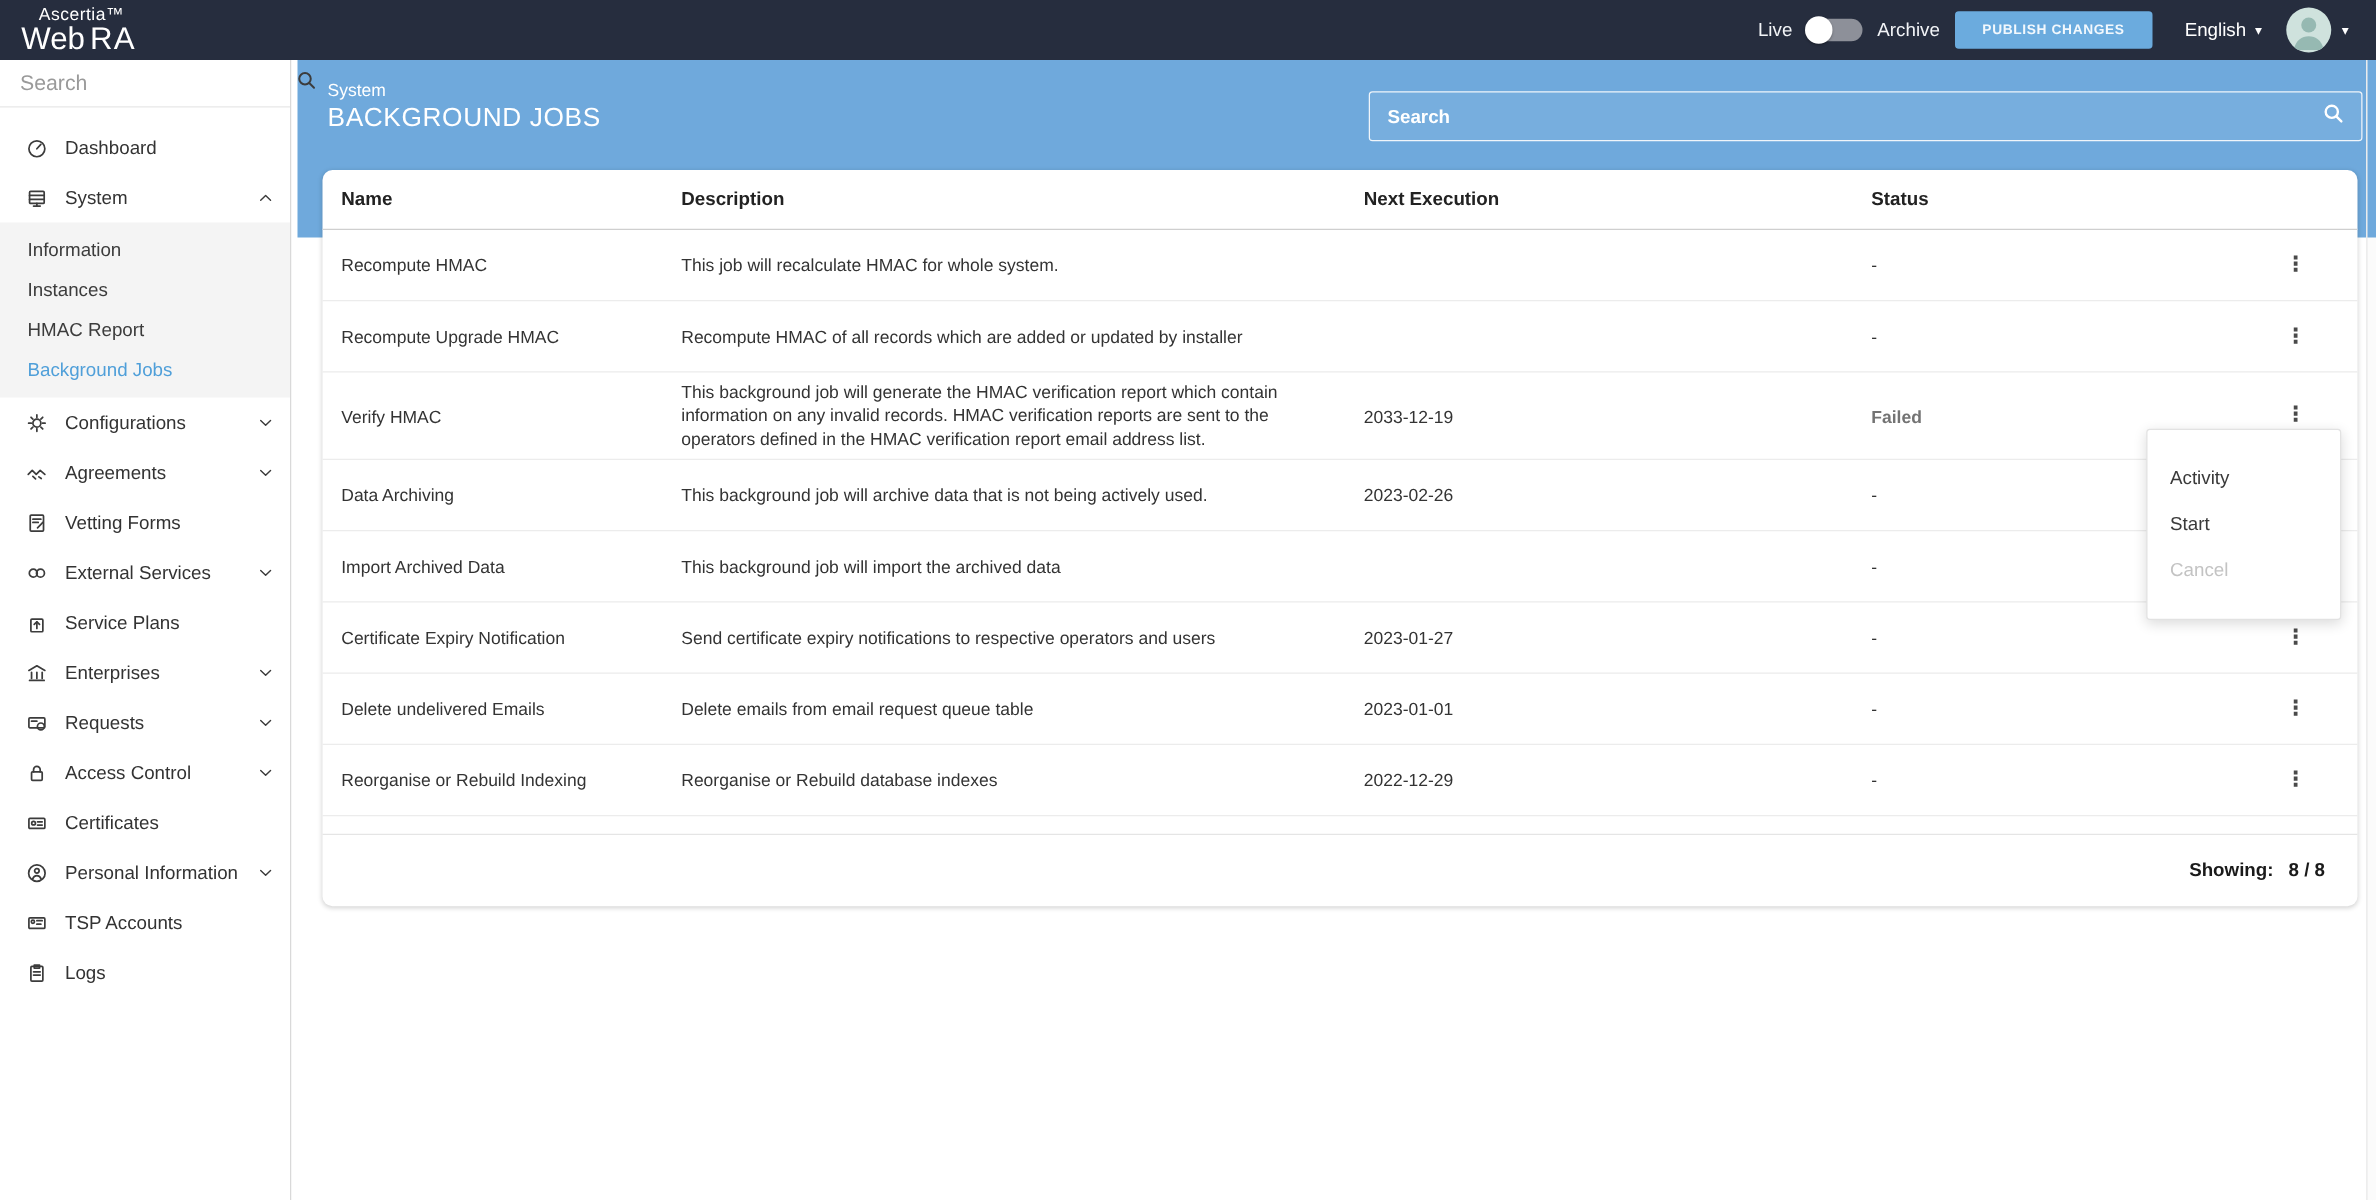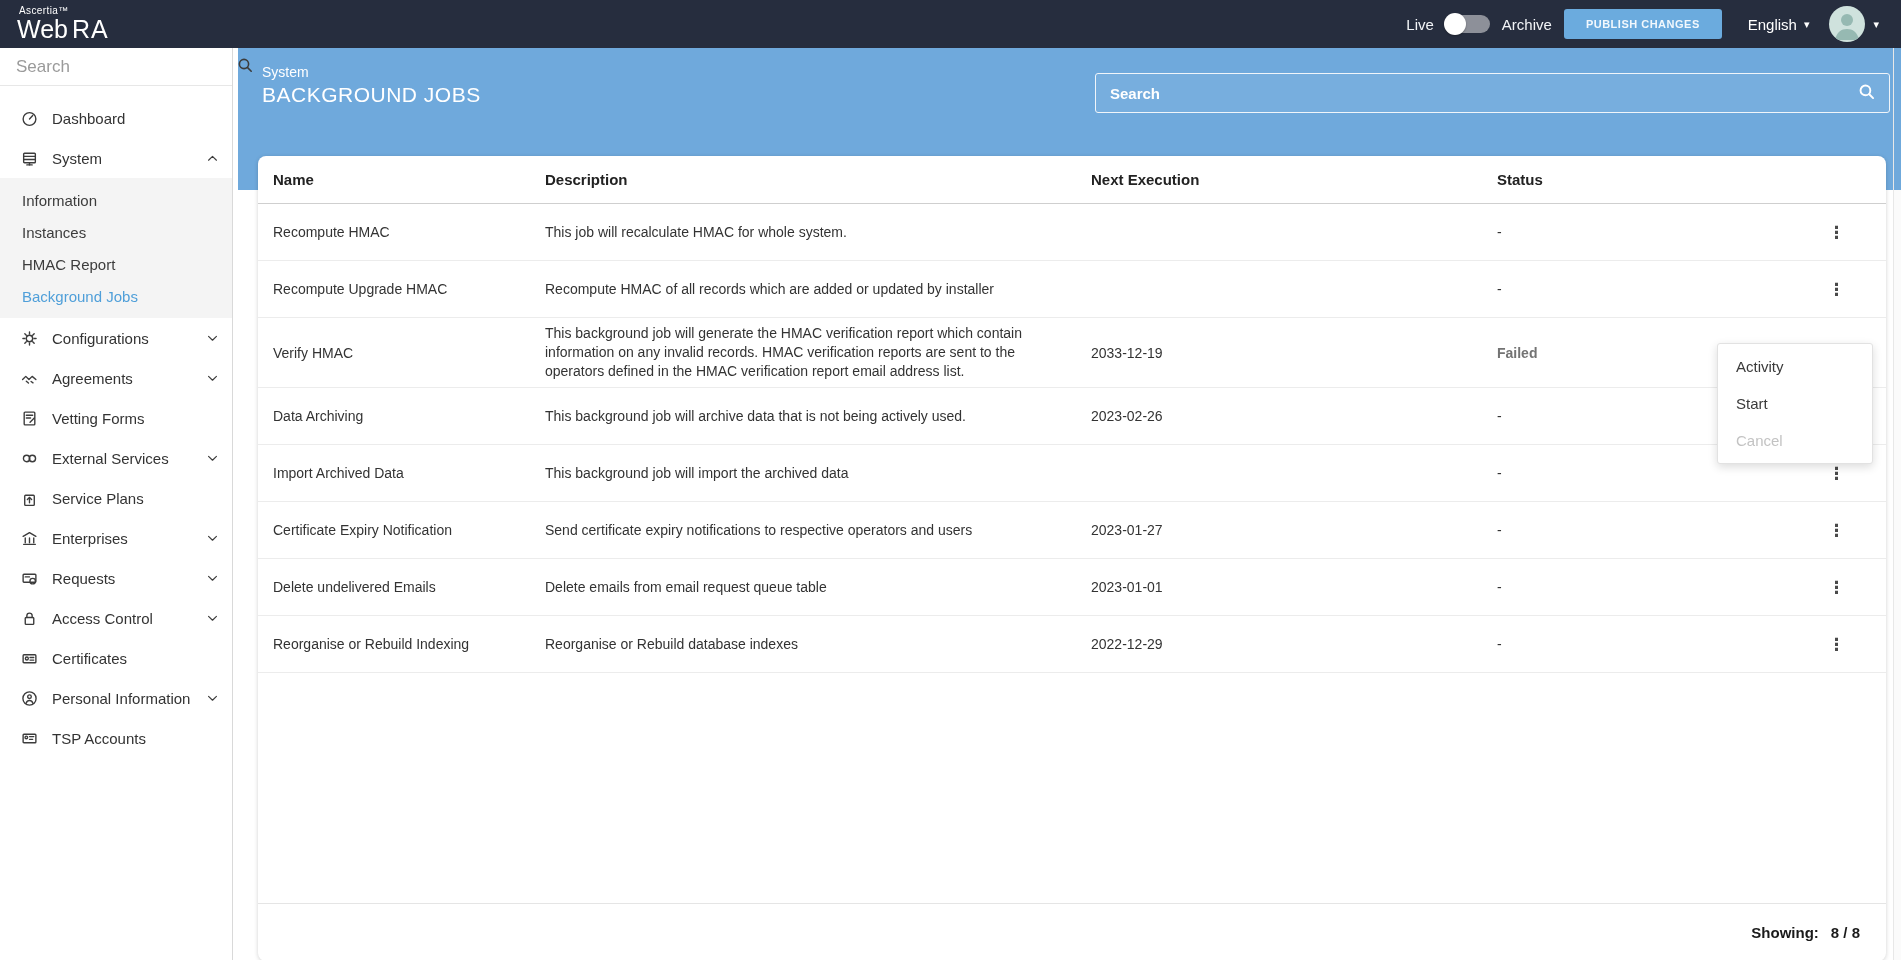--- a/index.html
+++ b/index.html
@@ -8,21 +8,21 @@
     font-family:"Liberation Sans", sans-serif;
     background:#ffffff; color:#333; overflow:hidden; position:relative;
   }
 
   
   .topbar {
     position:absolute; top:0; left:0; width:1901px; height:48px;
     background:#262d3e; display:flex; align-items:center; z-index:50;
   }
   .brand { padding-left:17px; display:flex; flex-direction:column; line-height:1; }
-  .brand-small { color:#fff; font-size:10px; letter-spacing:.4px; margin-left:2px; margin-bottom:1px; }
+  .brand-small { color:#fff; font-size:14px; letter-spacing:.4px; margin-left:14px; margin-bottom:1px; }
   .brand-big { color:#fff; font-size:25px; display:flex; }
   .brand-web { font-weight:300; }
   .brand-ra { font-weight:400; letter-spacing:1px; margin-left:4px; }
   .topbar-right { margin-left:auto; display:flex; align-items:center; padding-right:22px; }
   .tb-label { color:#f2f4f7; font-size:15px; }
   .toggle { width:44px; height:18px; background:#8d9099; border-radius:10px; margin:0 12px; position:relative; cursor:pointer; }
   .toggle-knob { width:22px; height:22px; background:#fff; border-radius:50%; position:absolute; left:-2px; top:-2px; box-shadow:0 1px 2px rgba(0,0,0,.3); }
   .publish-btn {
     margin-left:12px; background:#6babde; color:#f2f8fd; border:none; border-radius:3px;
     font-size:11px; font-weight:bold; letter-spacing:.5px; padding:9px 22px; cursor:pointer;
@@ -69,23 +69,23 @@
     font-size:15px; font-weight:bold; font-family:"Liberation Sans", sans-serif;
   }
   .head-search input::placeholder { color:#fff; }
 
   
   .vscroll { position:absolute; right:0; top:0; bottom:0; width:8px; background:#fbfbfb; border-left:1px solid #e8e8e8; }
   .vscroll-thumb { position:absolute; left:0; right:0; top:0; height:142px; background:#6fa9dc; }
 
   
   .card {
-    position:absolute; left:24px; top:88px; width:1628px; height:805px;
+    position:absolute; left:24px; top:88px; width:1628px; height:589px;
     background:#fff; border-radius:8px; box-shadow:0 1px 4px rgba(0,0,0,.18);
-    display:flex; flex-direction:column; z-index:2;margin-top:20px;
+    display:flex; flex-direction:column; z-index:2;
   }
   .tgrid { display:grid; grid-template-columns:272px 546px 406px 300px 1fr; padding:0 15px; align-items:center; }
   .thead { height:48px; border-bottom:1px solid #cfcfcf; font-size:15px; font-weight:bold; color:#222; flex:none; }
   .trow { min-height:57px; padding:6px 15px; border-bottom:1px solid #ececec; font-size:14px; color:#333; }
   .cell-desc { padding-right:40px; line-height:19px; }
   .cell-status.failed { font-weight:bold; color:#737373; }
   .cell-actions { text-align:right; padding-right:18px; }
   .kebab-btn {
     background:none; border:none; font-size:17px; font-weight:bold; color:#4a4a4a;
     cursor:pointer; padding:2px 8px; line-height:1; font-family:"DejaVu Sans", sans-serif;
@@ -93,21 +93,21 @@
   .card-spacer { flex:1; }
   .card-footer {
     height:58px; border-top:1px solid #e5e5e5; display:flex; align-items:center;
     justify-content:flex-end; padding-right:26px; font-size:15px; font-weight:bold; color:#1a1a1a; gap:12px; flex:none;
   }
 
   
   .ctx-menu {
     position:absolute; left:1483px; top:295px; width:156px;
     background:#fff; border:1px solid #e2e2e2; border-radius:3px;
-    box-shadow:0 3px 10px rgba(0,0,0,.14); z-index:20; padding:4px 0;
+    box-shadow:0 3px 10px rgba(0,0,0,.14); z-index:20; padding:20px 0;
   }
   .ctx-item { padding:10px 18px; font-size:15px; color:#3a3a3a; cursor:pointer; }
   .ctx-item.disabled { color:#c3c3c3; cursor:default; }
 
   svg.lineicon { stroke:#3c3c3c; fill:none; stroke-width:1.3; stroke-linecap:round; stroke-linejoin:round; }
 </style>
 </head>
 <body>
 
 <div class="topbar">
@@ -331,20 +331,31 @@
         <span class="nav-icon">
           <svg class="lineicon" width="17" height="17" viewBox="0 0 16 16">
             <rect x="2" y="4" width="12" height="8" rx="0.8"></rect>
             <circle cx="5" cy="7" r="1.2"></circle>
             <line x1="8" y1="6.2" x2="12" y2="6.2"></line>
             <line x1="8" y1="8.8" x2="11" y2="8.8"></line>
           </svg>
         </span>
         <span class="nav-label">TSP Accounts</span>
       </div>
+      <div class="nav-item">
+        <span class="nav-icon">
+          <svg class="lineicon" width="17" height="17" viewBox="0 0 16 16">
+            <rect x="3.5" y="3" width="9" height="11" rx="0.8"></rect>
+            <rect x="6" y="2" width="4" height="2.2"></rect>
+            <line x1="5.5" y1="7" x2="10.5" y2="7"></line>
+            <line x1="5.5" y1="9.5" x2="10.5" y2="9.5"></line>
+          </svg>
+        </span>
+        <span class="nav-label">Logs</span>
+      </div>
     </div>
 </div>
 
 <div class="main">
   <div class="blue-panel">
     <div class="bp-head">
       <div class="bp-breadcrumb">System</div>
       <div class="bp-title">BACKGROUND JOBS</div>
     </div>
     <div class="head-search">

